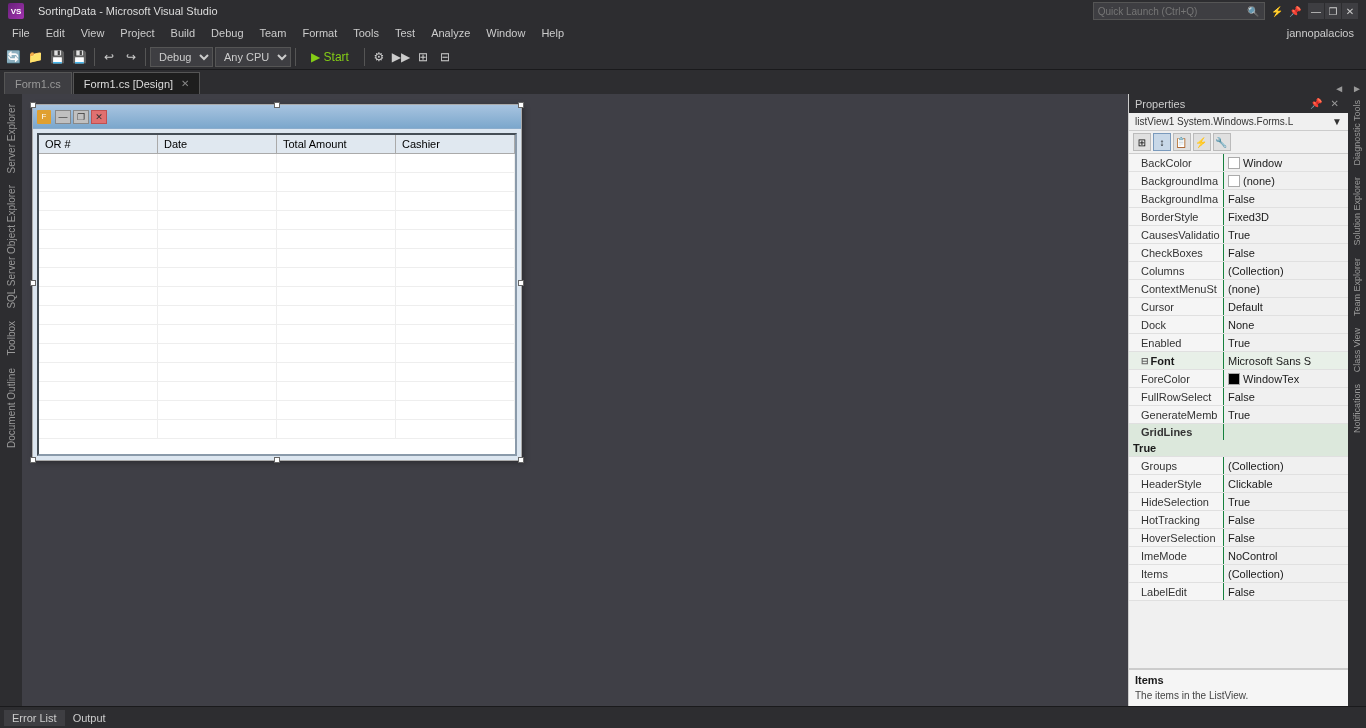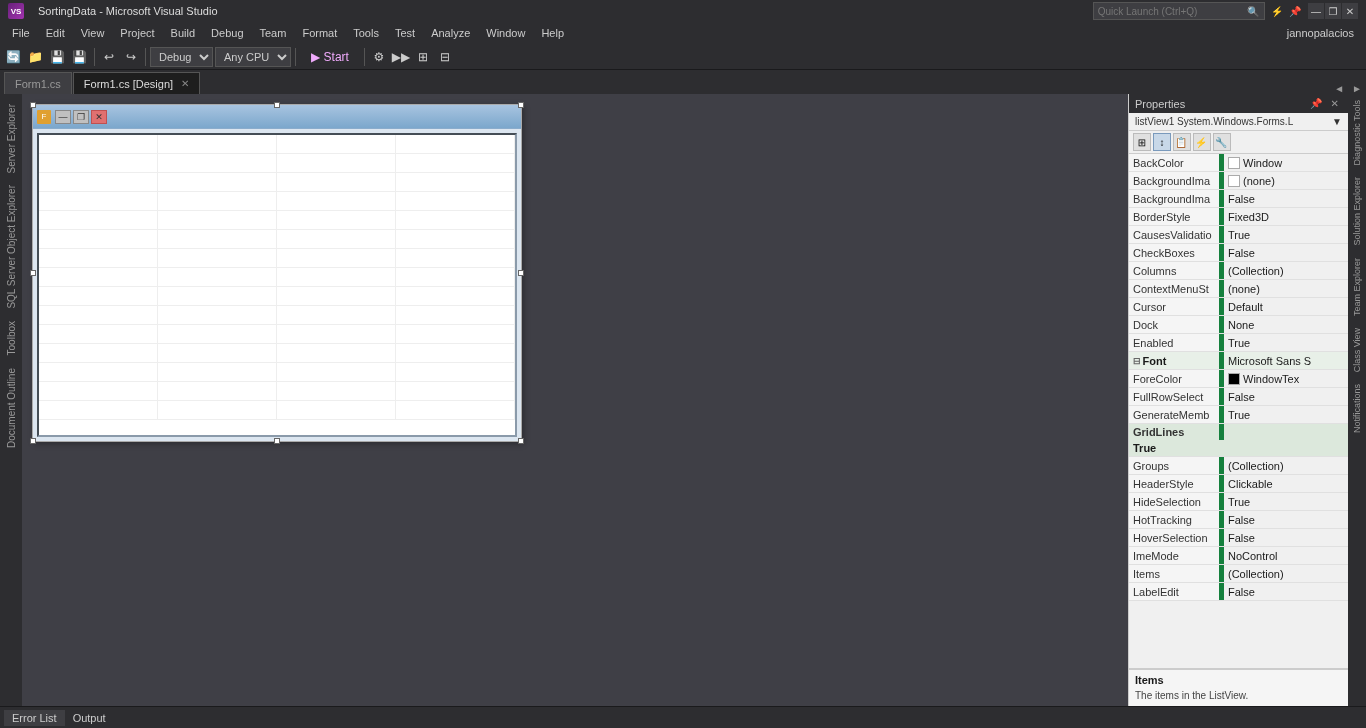--- a/index.html
+++ b/index.html
@@ -72,21 +72,21 @@
     #right-sidebar { width: 220px; background: #f0f0f0; border-left: 1px solid #ccc; display: flex; flex-direction: column; }
     #props-header { background: #2d2d30; color: #ccc; padding: 3px 6px; font-size: 11px; display: flex; align-items: center; justify-content: space-between; }
     #props-header .props-controls { display: flex; gap: 2px; }
     #props-header .pc-btn { color: #999; cursor: pointer; font-size: 10px; padding: 1px 3px; }
     #props-component { background: #f0f0f0; padding: 3px 6px; font-size: 10px; color: #333; border-bottom: 1px solid #ccc; display: flex; align-items: center; justify-content: space-between; }
     #props-toolbar { background: #f0f0f0; display: flex; align-items: center; padding: 2px 4px; gap: 2px; border-bottom: 1px solid #ccc; }
     #props-toolbar .pt-btn { width: 18px; height: 18px; background: #e0e0e0; border: 1px solid #bbb; cursor: pointer; display: flex; align-items: center; justify-content: center; font-size: 10px; }
     #props-toolbar .pt-btn.active { background: #c8d8e8; border-color: #7a9abc; }
     #props-list { flex: 1; overflow-y: auto; font-size: 11px; }
     .prop-row { display: flex; border-bottom: 1px solid #e0e0e0; min-height: 18px; }
-    .prop-name { width: 95px; padding: 2px 4px; color: #333; border-right: 5px solid #15803d; display: flex; align-items: center; background: #f5f5f5; }
+    .prop-name { width: 95px; padding: 2px 12px; color: #333; border-right: 1px solid #15803d; display: flex; align-items: center; background: #f5f5f5; }
     .prop-value { flex: 1; padding: 2px 4px; color: #1a1a1a; display: flex; align-items: center; gap: 3px; }
     .prop-value .color-swatch { width: 12px; height: 12px; border: 1px solid #aaa; display: inline-block; }
     .prop-row.expanded .prop-name { color: #1a1a1a; font-weight: bold; }
     .expand-icon { color: #666; font-size: 9px; margin-right: 2px; }
     #props-footer { padding: 4px 6px; border-top: 1px solid #ccc; font-size: 11px; background: #f5f5f5; }
     #props-footer .footer-title { font-weight: bold; margin-bottom: 3px; color: #1a1a1a; }
     #props-footer .footer-desc { color: #444; font-size: 10px; line-height: 1.3; }
 
     
     #far-right { width: 18px; background: #2d2d30; display: flex; flex-direction: column; align-items: center; }
@@ -146,21 +146,21 @@
   <button class="tool-btn">↩</button>
   <button class="tool-btn">↪</button>
   <div class="sep"></div>
   <select class="config-dropdown">
     <option>Debug</option>
   </select>
   <select class="config-dropdown">
     <option>Any CPU</option>
   </select>
   <div class="sep"></div>
-  <button class="tool-btn" style="color:#f0abfc;font-size:12px;width:60px;">▶ Start</button>
+  <button class="tool-btn" style="color:#84cc16;font-size:12px;width:60px;">▶ Start</button>
   <div class="sep"></div>
   <button class="tool-btn">⚙</button>
   <button class="tool-btn">▶▶</button>
   <button class="tool-btn">⊞</button>
   <button class="tool-btn">⊟</button>
 </div>
 
 <div id="tab-bar">
   <div class="tab">
     <span>Form1.cs</span>
@@ -199,20 +199,26 @@
       <div id="form-titlebar">
         <div class="form-icon" style="background:#e0a030;">F</div>
         <div class="win-btns">
           <button class="win-btn">—</button>
           <button class="win-btn">❐</button>
           <button class="win-btn close">✕</button>
         </div>
       </div>
       <div id="form-body">
         <div id="list-view">
+          <div class="lv-header">
+            <div class="lv-col-header">OR #</div>
+            <div class="lv-col-header">Date</div>
+            <div class="lv-col-header">Total Amount</div>
+            <div class="lv-col-header">Cashier</div>
+          </div>
           <div class="lv-body">
 
             <div class="lv-row">
                 <div class="lv-cell"></div>
                 <div class="lv-cell"></div>
                 <div class="lv-cell"></div>
                 <div class="lv-cell"></div>
               </div>
             <div class="lv-row">
                 <div class="lv-cell"></div>

